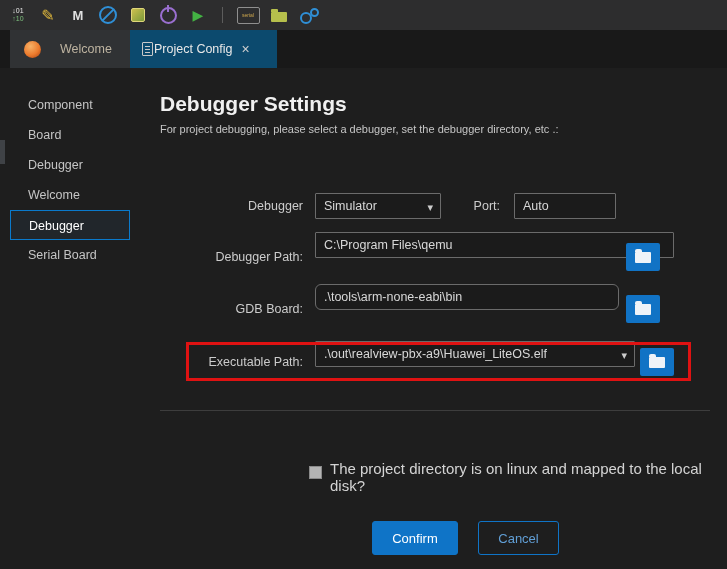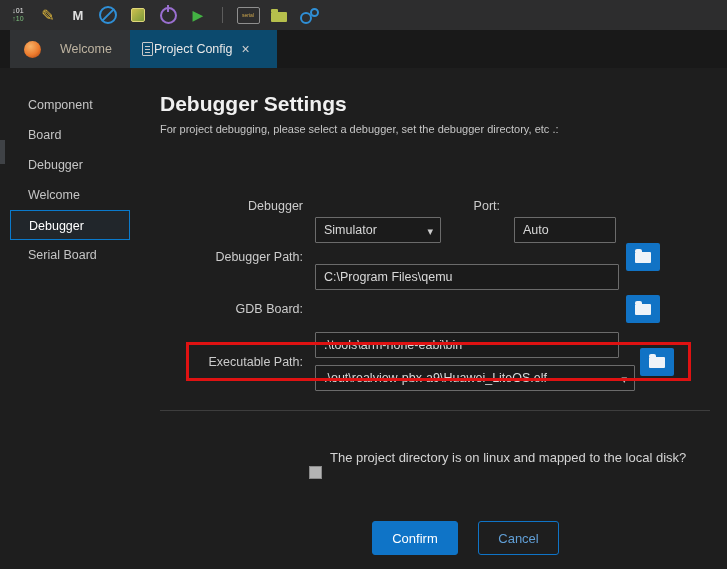--- a/index.html
+++ b/index.html
@@ -62,36 +62,36 @@
   .side-item.selected { margin-left: 10px; width: 120px; padding-left: 18px;
                         border: 1px solid #0a7acc; background: #21262b; color: #ffffff; }
   
   .title { position: absolute; left: 160px; top: 92px; font-size: 21px; font-weight: bold; color: #f0f0f0; }
   .desc  { position: absolute; left: 160px; top: 123px; font-size: 11px; color: #c6c6c6; }
   .flabel { position: absolute; left: 160px; width: 143px; height: 26px; line-height: 26px;
             text-align: right; font-size: 12.5px; color: #cccccc; }
   .txt, .select {
     position: absolute; height: 26px; background: #1b1b1b; border: 1px solid #6b6b6b;
     color: #d8d8d8; font-size: 12.5px; font-family: "Liberation Sans", sans-serif;
-    padding: 0 8px; border-radius: 1px; margin-top: 24px;
+    padding: 0 8px; border-radius: 1px;
   }
   .select { display: flex; align-items: center; cursor: pointer; }
   .caret { position: absolute; right: 7px; top: 0; height: 26px; line-height: 26px; color: #cccccc; }
   .caret::before { content: "▾"; font-size: 11px; }
   .folder-btn { position: absolute; width: 34px; height: 28px; background: #1173c5; border: none;
                 border-radius: 2px; display: flex; align-items: center; justify-content: center; cursor: pointer; }
   .folder-glyph { position: relative; width: 16px; height: 11px; background: #eef3f8; border-radius: 1px; }
   .folder-glyph::before { content: ""; position: absolute; top: -3px; left: 0; width: 7px; height: 3px;
                           background: #eef3f8; border-radius: 2px 2px 0 0; }
   .redbox { position: absolute; left: 186px; top: 342px; width: 505px; height: 39px;
             border: 3px solid #df1212; pointer-events: none; }
   .divider { position: absolute; left: 160px; top: 410px; width: 550px; height: 1px; background: #3d3d3d; }
   .cb { position: absolute; left: 309px; top: 466px; width: 13px; height: 13px;
         background: #b4b4b4; border: 1px solid #8a8a8a; cursor: pointer; }
-  .cb-label { position: absolute; left: 330px; top: 450px; font-size: 13px; color: #d4d4d4; }
+  .cb-label { position: absolute; left: 330px; top: 460px; font-size: 15px; color: #d4d4d4; }
   .btn { position: absolute; top: 521px; height: 34px; border-radius: 3px; font-size: 13px;
          font-family: "Liberation Sans", sans-serif; cursor: pointer; }
   .btn-confirm { left: 372px; width: 86px; background: #0f74c7; border: 1px solid #0f74c7; color: #ffffff; }
   .btn-cancel  { left: 478px; width: 81px; background: transparent; border: 1px solid #0f74c7; color: #619fd6; }
 </style>
 </head>
 <body>
 
 <div class="app">
 
@@ -139,27 +139,27 @@
 
   <div class="flabel" style="top:193px">Debugger</div>
   <div class="select" style="left:315px; top:193px; width:126px">
     <span>Simulator</span>
     <span class="caret"></span>
   </div>
   <div class="flabel" style="left:445px; width:55px; top:193px">Port:</div>
   <input class="txt" style="left: 514px; top: 193px; width: 102px;" value="Auto">
 
   <div class="flabel" style="top:244px">Debugger Path:</div>
-  <input class="txt" style="left: 315px; top: 240px; width: 304px;" value="C:\Program Files\qemu">
+  <input class="txt" style="left: 315px; top: 232px; width: 359px;" value="C:\Program Files\qemu">
   <button class="folder-btn" style="left:626px; top:243px">
     <span class="folder-glyph"></span>
   </button>
 
   <div class="flabel" style="top:296px">GDB Board:</div>
-  <input class="txt" style="left: 315px; top: 308px; width: 304px;" value=".\tools\arm-none-eabi\bin">
+  <input class="txt" style="left: 315px; top: 284px; width: 304px; border-radius: 6px;" value=".\tools\arm-none-eabi\bin">
   <button class="folder-btn" style="left:626px; top:295px">
     <span class="folder-glyph"></span>
   </button>
 
   <div class="flabel" style="top:349px">Executable Path:</div>
   <div class="select" style="left:315px; top:341px; width:320px">
     <span>.\out\realview-pbx-a9\Huawei_LiteOS.elf</span>
     <span class="caret"></span>
   </div>
   <button class="folder-btn" style="left:640px; top:348px">

